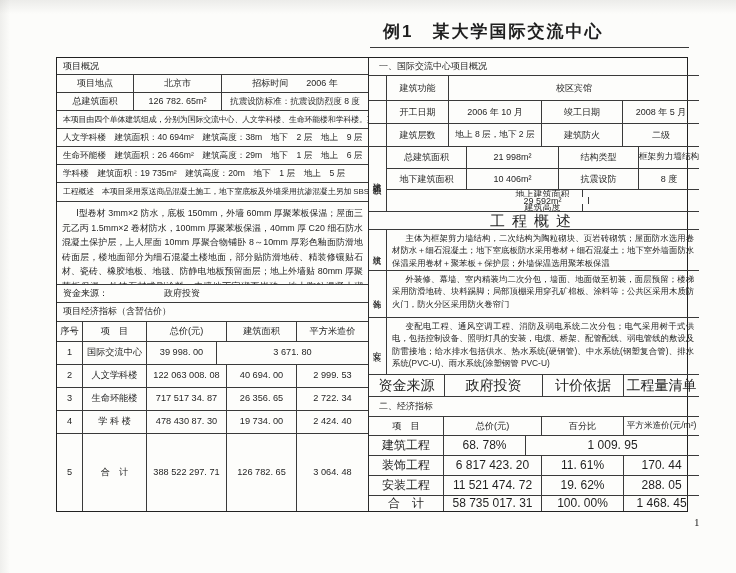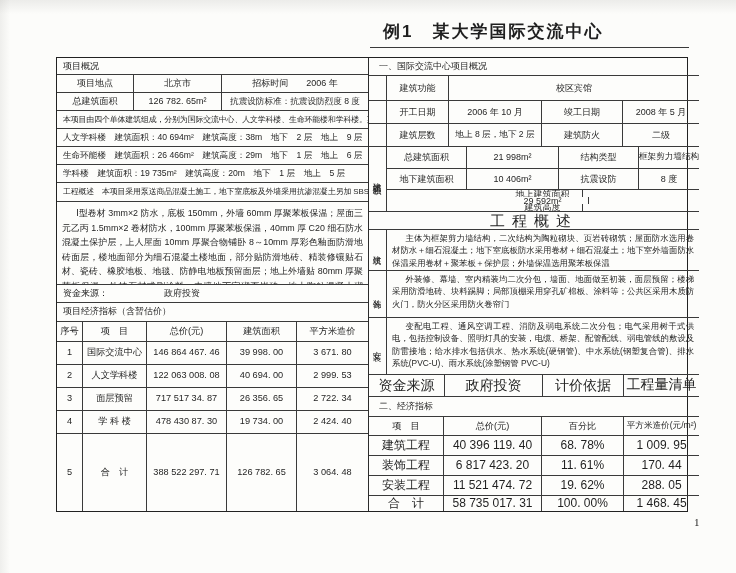--- a/index.html
+++ b/index.html
@@ -51,21 +51,21 @@
   .area-rows .row{flex:1;border-bottom:1px solid #3a3a3a;}
   .area-rows .row:last-child{border-bottom:none;flex-direction:column;}
   .arl{width:80px;} .arv{width:92px;} .arl2{width:80px;} .arv2{flex:1;}
   .v-label{writing-mode:vertical-rl;text-orientation:upright;font-size:8.6px;letter-spacing:2px;}
   .rbrief-h{height:18px;justify-content:center;font-size:15px;letter-spacing:7px;font-weight:normal;}
   .block{display:flex;border-bottom:1px solid #3a3a3a;flex:none;}
   .b1{height:40px;} .b2{height:46px;} .b3{height:56px;}
   .block-text{flex:1;padding:2px 5px 0 5px;font-size:8.4px;line-height:12.3px;
     white-space:normal;text-align:justify;text-indent:1.6em;overflow:hidden;}
   .rfund{height:22px;font-size:14px;}
-  .rf0{width:76px;} .rf1{width:98px;} .rf2{width:81px;} .rf3{flex:1;font-family:Liberation Serif, serif;}
+  .rf0{width:76px;} .rf1{width:98px;} .rf2{width:81px;} .rf3{flex:1;}
   .rsec2{height:20px;}
   .rth{height:19px;font-size:9.2px;}
   .rtr{height:20px;font-size:12px;}
   .rc0{width:75px;} .rc1{width:98px;} .rc2{width:82px;} .rc3{flex:1;}
   .last{border-bottom:none;flex:1;}
   .page-num{position:absolute;left:694px;top:516px;font-size:11px;font-family:"Liberation Serif",serif;}
 </style>
 </head>
 <body>
 
@@ -119,34 +119,33 @@
       <div class="cell lc1">项　目</div>
       <div class="cell lc2">总价(元)</div>
       <div class="cell lc3">建筑面积</div>
       <div class="cell lc4">
           <span>平方米造价</span>
         </div>
     </div>
     <div class="row ltr">
       <div class="cell lc0">1</div>
       <div class="cell lc1">国际交流中心</div>
-      <div class="cell lc2">146 864 467. 46</div>
       <div class="cell lc3">39 998. 00</div>
       <div class="cell lc4">3 671. 80</div>
     </div>
     <div class="row ltr">
       <div class="cell lc0">2</div>
       <div class="cell lc1">人文学科楼</div>
       <div class="cell lc2">122 063 008. 08</div>
       <div class="cell lc3">40 694. 00</div>
       <div class="cell lc4">2 999. 53</div>
     </div>
     <div class="row ltr">
       <div class="cell lc0">3</div>
-      <div class="cell lc1">面层预留</div>
+      <div class="cell lc1">生命环能楼</div>
       <div class="cell lc2">717 517 34. 87</div>
       <div class="cell lc3">26 356. 65</div>
       <div class="cell lc4">2 722. 34</div>
     </div>
     <div class="row ltr">
       <div class="cell lc0">4</div>
       <div class="cell lc1">学 科 楼</div>
       <div class="cell lc2">478 430 87. 30</div>
       <div class="cell lc3">19 734. 00</div>
       <div class="cell lc4">2 424. 40</div>
@@ -239,21 +238,20 @@
       <span>二、经济指标</span>
     </div>
     <div class="row rth">
       <div class="cell rc0">项　目</div>
       <div class="cell rc1">总价(元)</div>
       <div class="cell rc2">百分比</div>
       <div class="cell rc3 mid">平方米造价(元/m²)</div>
     </div>
     <div class="row rtr">
       <div class="cell rc0">建筑工程</div>
-      <div class="cell rc1">40 396 119. 40</div>
       <div class="cell rc2">68. 78%</div>
       <div class="cell rc3">1 009. 95</div>
     </div>
     <div class="row rtr">
       <div class="cell rc0">装饰工程</div>
       <div class="cell rc1">6 817 423. 20</div>
       <div class="cell rc2">11. 61%</div>
       <div class="cell rc3">170. 44</div>
     </div>
     <div class="row rtr">

